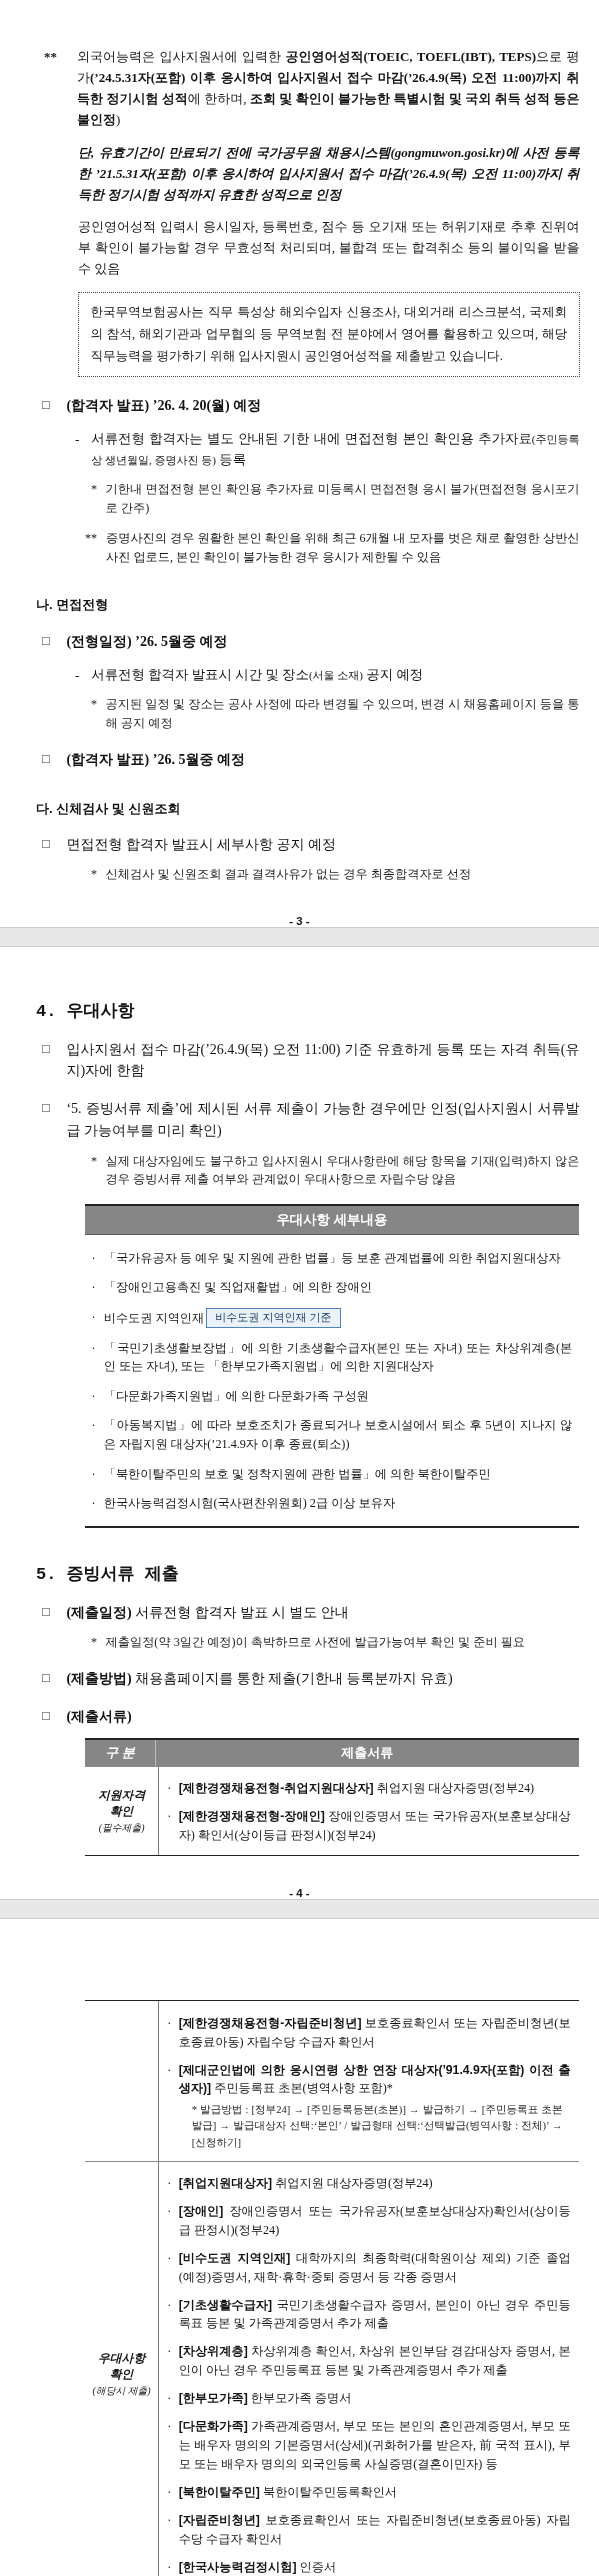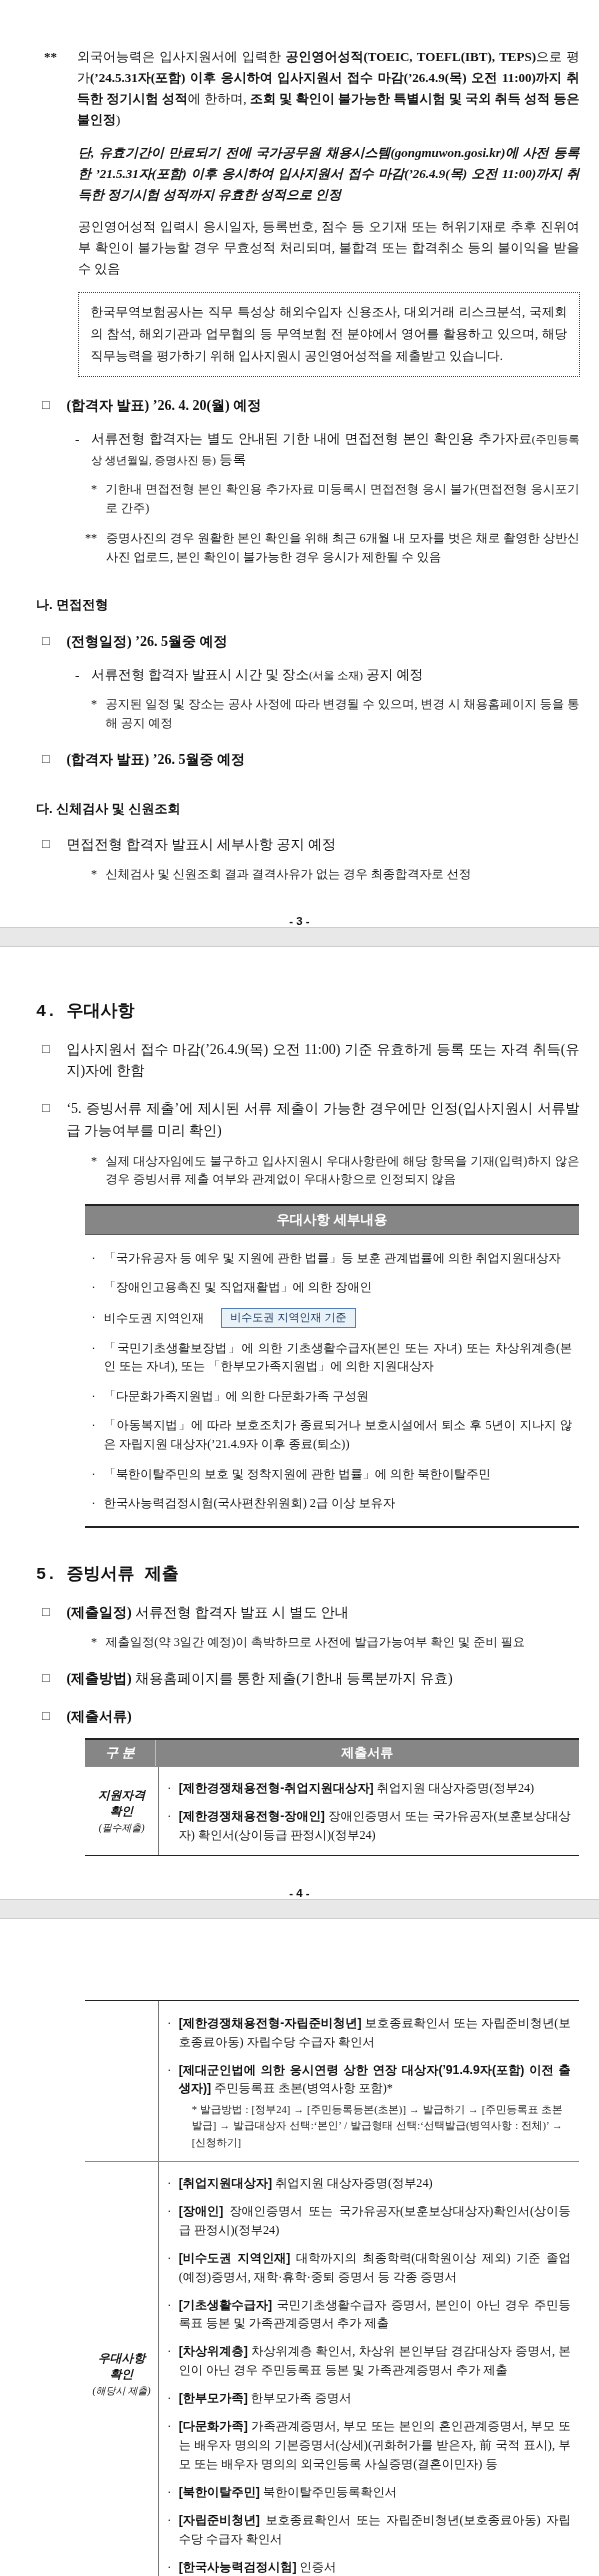--- a/index.html
+++ b/index.html
@@ -45,21 +45,21 @@
   
   .pref-table{margin:14.6px 20.3px 0 85px;border-top:2.4px solid #222;border-bottom:2.4px solid #222;}
   .pref-header{background:#868686;color:#fff;text-align:center;
     font-family:"Liberation Sans","DejaVu Sans",sans-serif;font-weight:bold;font-size:13.4px;
     padding:4.9px 0;border-bottom:0.8px solid #5a5a5a;}
   .pref-body{padding:3.3px 6.5px 13px 6.5px;}
   .pref-item{display:flex;margin-top:10.6px;font-size:12.2px;line-height:1.55;}
   .pref-item .mk{width:12.2px;}
   .region-link{display:inline-block;border:1.2px solid #4f81bd;background:#e9f1f9;color:#17365d;
     font-family:"Liberation Sans","DejaVu Sans",sans-serif;font-size:11px;line-height:1.35;
-    padding:1.6px 8.1px;margin-left:17px;vertical-align:0.8px;cursor:pointer;}
+    padding:1.6px 8.1px;margin-left:2px;vertical-align:0.8px;cursor:pointer;}
 
   
   .doc-table{margin:9.8px 20.3px 0 85px;}
   .doc-table.pg4{border-top:2.4px solid #222;border-bottom:1.6px solid #222;}
   .doc-table.pg5{border-top:1.6px solid #222;border-bottom:2.4px solid #222;}
   .dt-row{display:flex;align-items:stretch;}
   .dt-row + .dt-row{border-top:0.8px solid #8a8a8a;}
   .dt-row.hdr .dt-left,.dt-row.hdr .dt-main{
     background:#868686;color:#fff;text-align:center;
     font-family:"Liberation Sans","DejaVu Sans",sans-serif;font-weight:bold;font-size:13px;
@@ -160,21 +160,21 @@
     <span class="tx">입사지원서 접수 마감(’26.4.9(목) 오전 11:00) 기준 유효하게 등록 또는 자격 취득(유지)자에 한함</span>
   </div>
 
   <div class="row sq-item">
     <span class="mk">□</span>
     <span class="tx">‘5. 증빙서류 제출’에 제시된 서류 제출이 가능한 경우에만 인정(입사지원시 서류발급 가능여부를 미리 확인)</span>
   </div>
 
   <div class="row star-item">
     <span class="mk">*</span>
-    <span class="tx">실제 대상자임에도 불구하고 입사지원시 우대사항란에 해당 항목을 기재(입력)하지 않은 경우 증빙서류 제출 여부와 관계없이 우대사항으로 인정되지 않음</span>
+    <span class="tx">실제 대상자임에도 불구하고 입사지원시 우대사항란에 해당 항목을 기재(입력)하지 않은 경우 증빙서류 제출 여부와 관계없이 우대사항으로 자립수당 않음</span>
   </div>
 
   <div class="pref-table">
     <div class="pref-header">우대사항 세부내용</div>
     <div class="pref-body">
       <div class="pref-item">
         <span class="mk">·</span>
         <span class="tx">「국가유공자 등 예우 및 지원에 관한 법률」등 보훈 관계법률에 의한 취업지원대상자</span>
       </div>
       <div class="pref-item">

